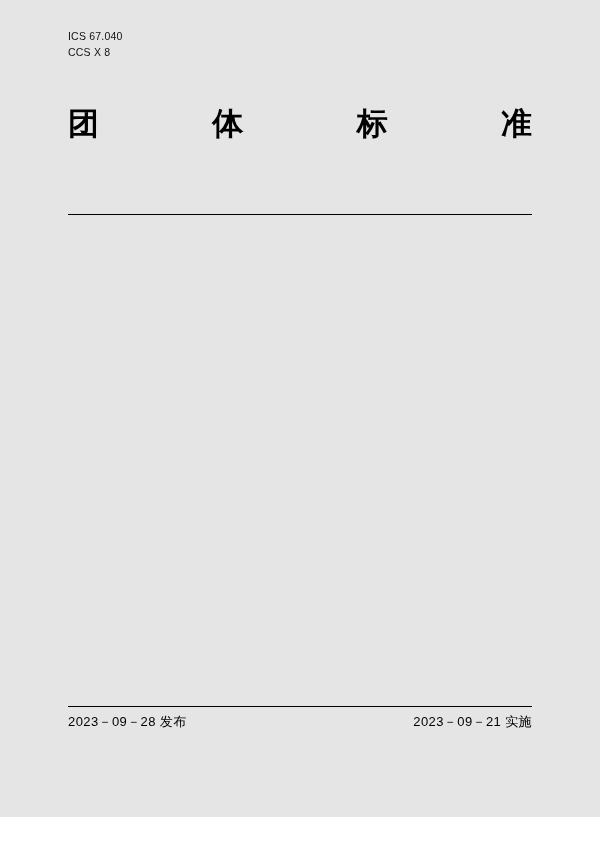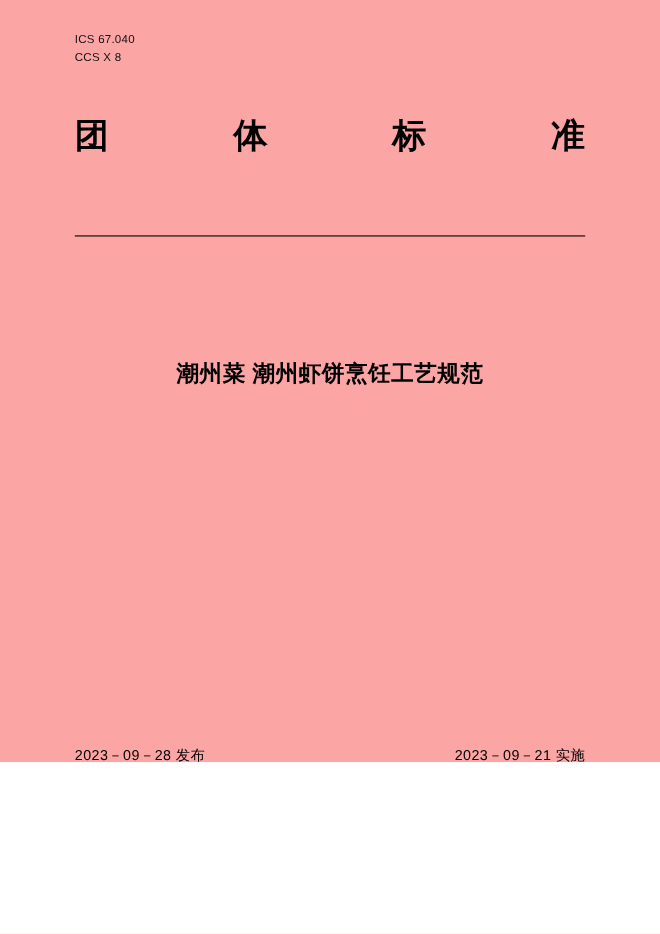--- a/index.html
+++ b/index.html
@@ -7,22 +7,22 @@
     padding: 0;
     background: #ffffff;
   }
   body {
     font-family: "Liberation Sans", sans-serif;
     color: #000000;
   }
   .page {
     position: relative;
     width: 600px;
-    height: 693px;
-    background: #fca5a5;
+    height: 817px;
+    background: #e5e5e5;
     overflow: hidden;
     box-sizing: border-box;
   }
   
   .ics-block {
     position: absolute;
     left: 68px;
     top: 28px;
     line-height: 1.55;
   }
@@ -85,21 +85,21 @@
     position: absolute;
     left: 68px;
     top: 706px;
     width: 464px;
     height: 1px;
     background: #000;
   }
   .dates-row {
     position: absolute;
     left: 68px;
-    top: 678px;
+    top: 713px;
     width: 464px;
     display: flex;
     justify-content: space-between;
     align-items: flex-start;
   }
   .dates-row div {
     font-size: 13px;
     letter-spacing: 0.4px;
     white-space: nowrap;
   }
@@ -134,21 +134,20 @@
   <div class="doc-kind">
     <span>团</span>
     <span>体</span>
     <span>标</span>
     <span>准</span>
   </div>
 
 
   <div class="header-rule"></div>
 
-  <div class="doc-title">潮州菜 潮州虾饼烹饪工艺规范</div>
 
   <div class="dates-rule"></div>
 
   <div class="dates-row">
     <div>2023－09－28 发布</div>
     <div>2023－09－21 实施</div>
   </div>
 
 
 </div>

